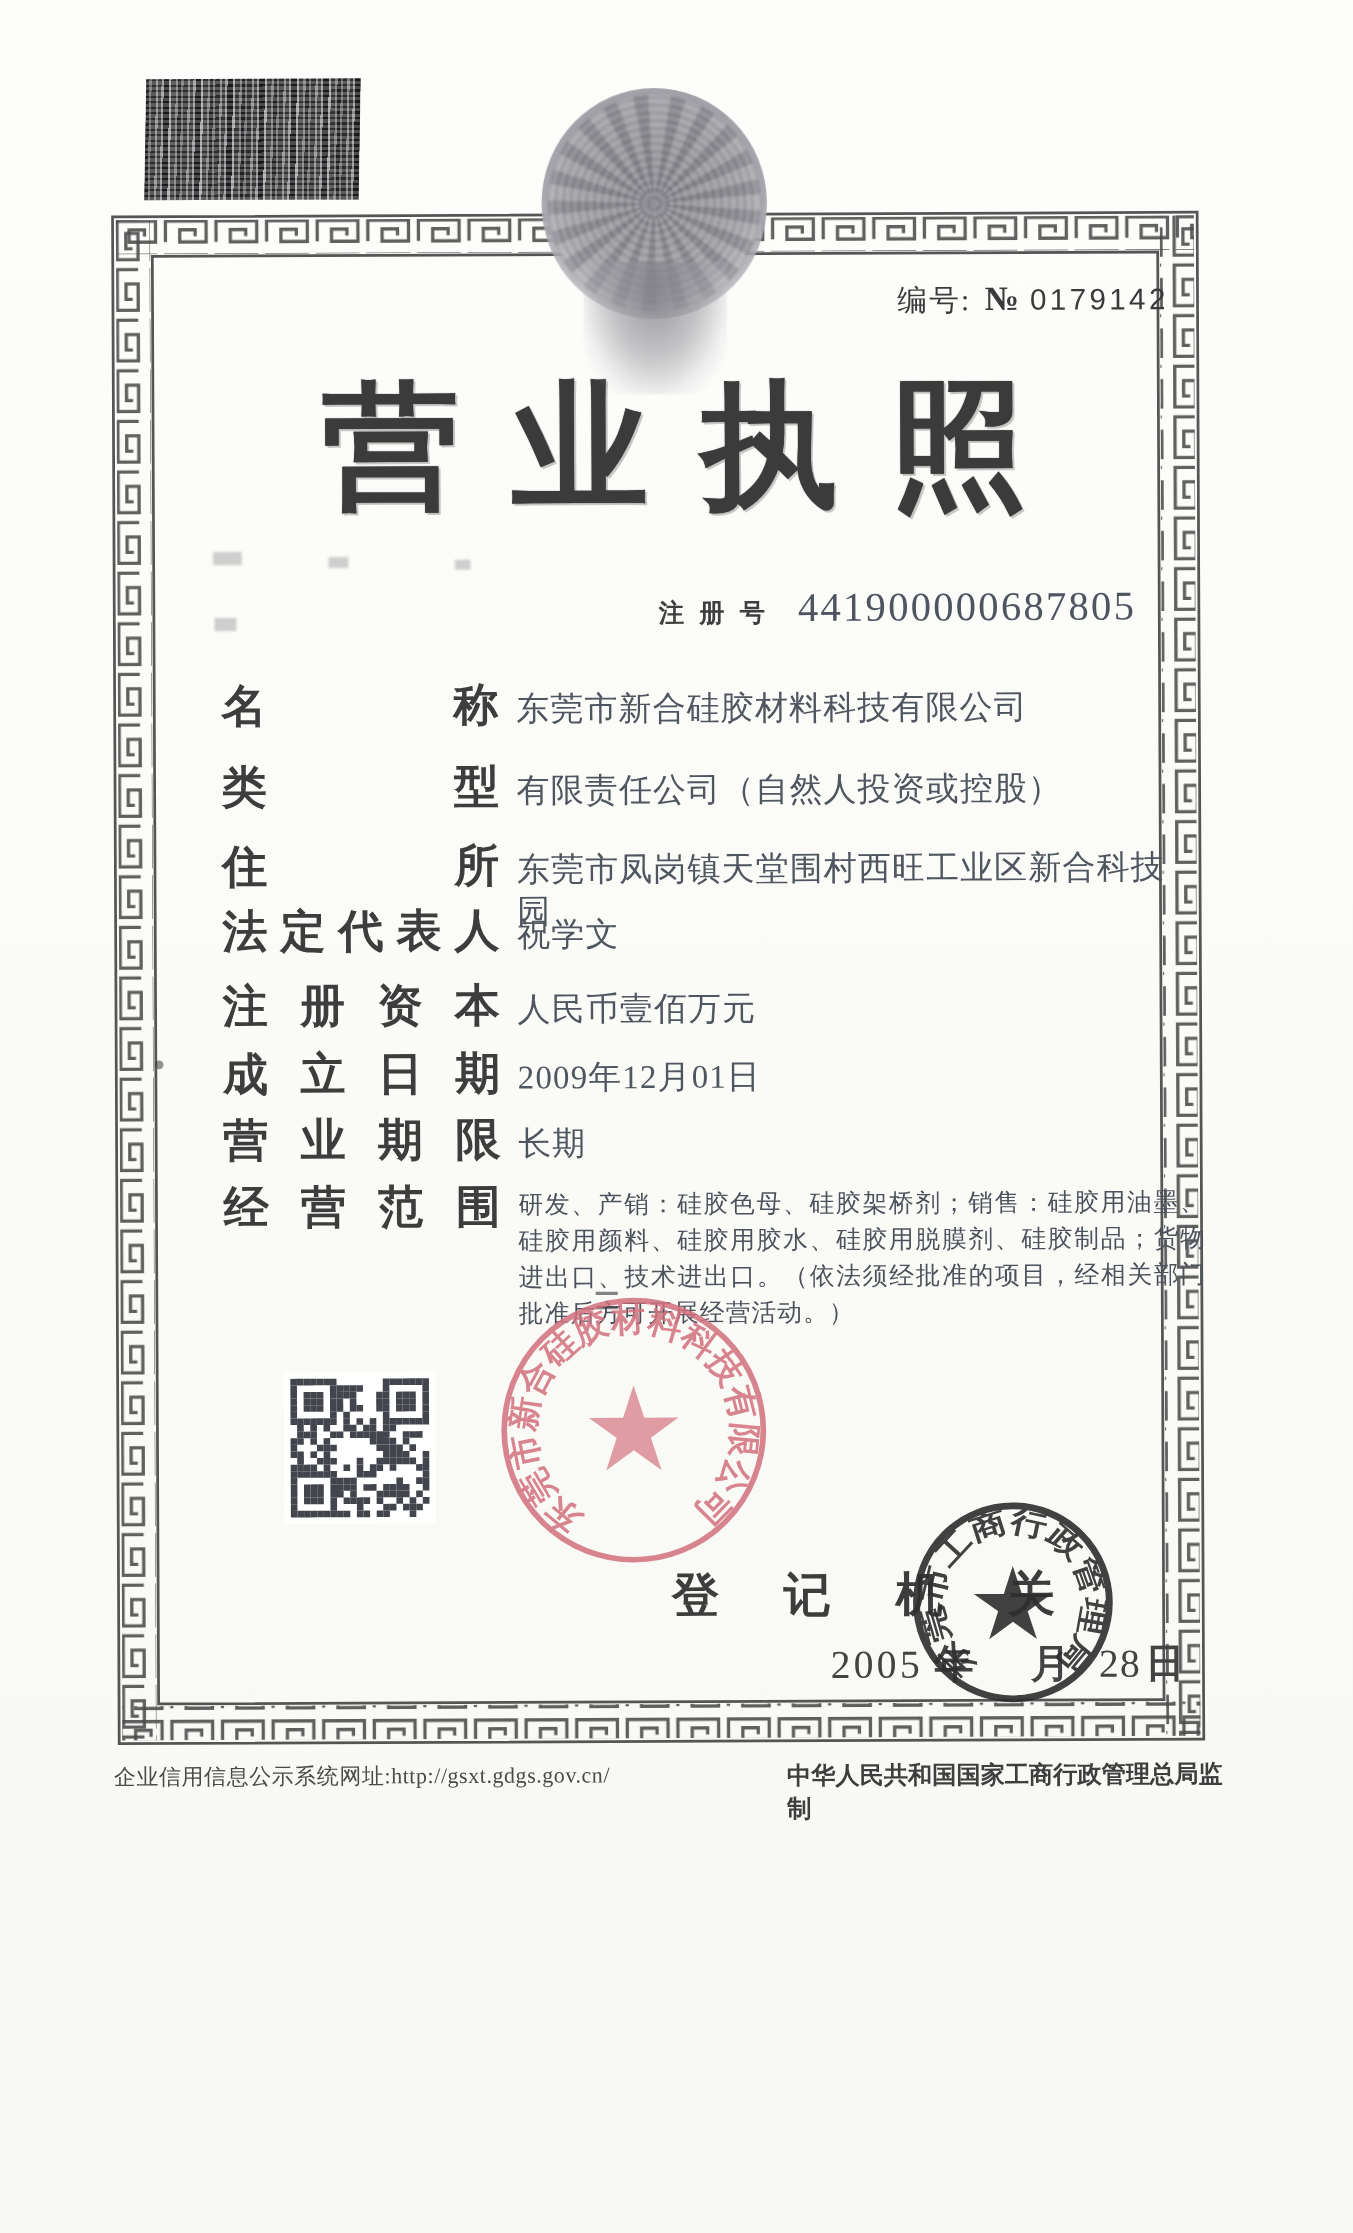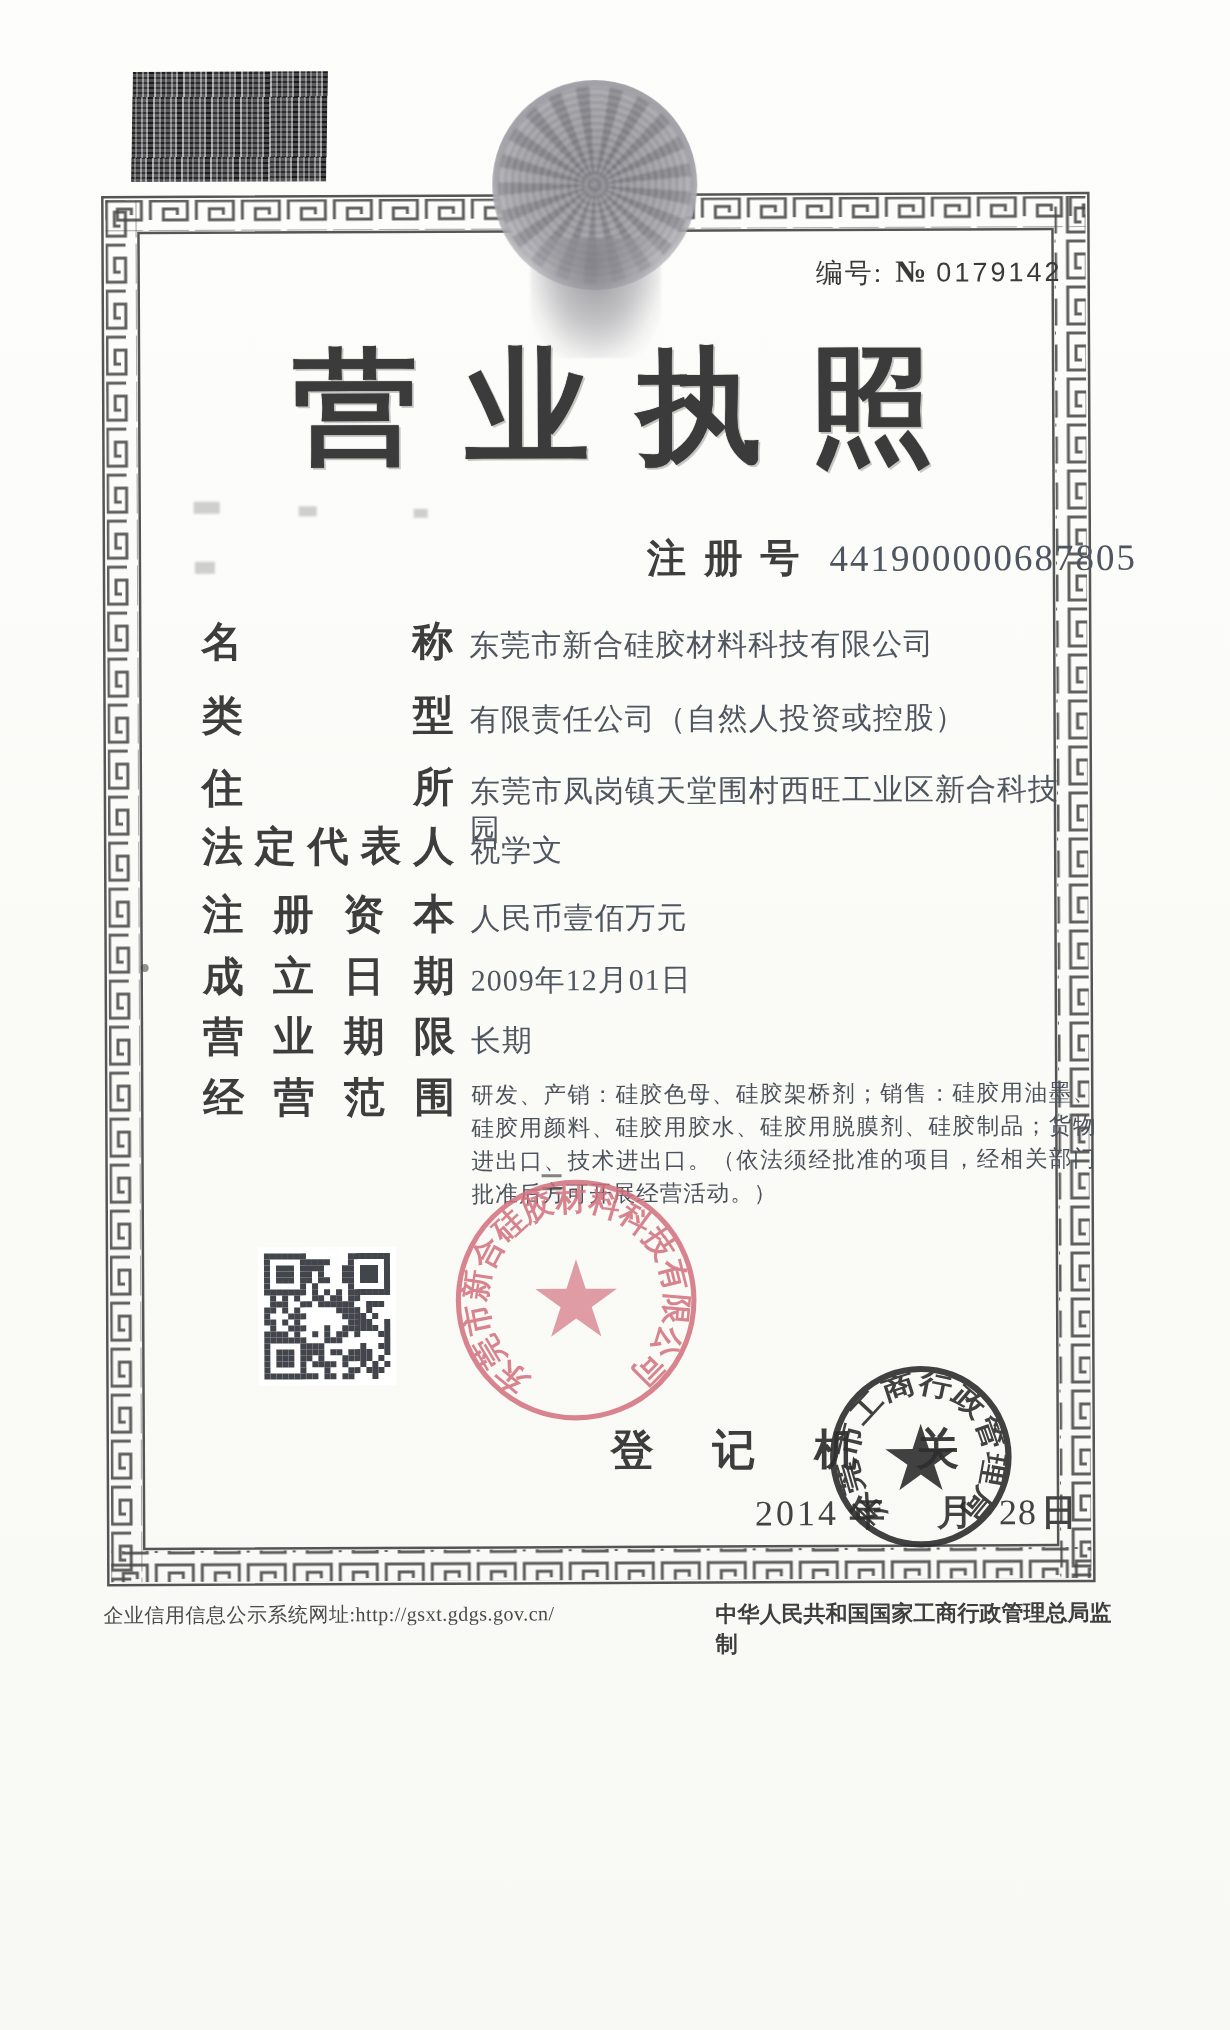--- a/index.html
+++ b/index.html
@@ -35,21 +35,21 @@
   .serial{position:absolute;left:818px;top:255px;z-index:3;font-size:27px;color:#3a3a3a;letter-spacing:2px;white-space:nowrap;}
   .serial .nm{font-weight:bold;font-size:31px;padding:0 8px 0 12px;}
   .serial .digits{font-family:Liberation Sans, sans-serif;font-size:27px;letter-spacing:3px;}
 
   .title{position:absolute;left:0;top:332px;width:1230px;text-align:center;z-index:3;
     font-family:"Liberation Sans",sans-serif;font-weight:800;font-size:124px;line-height:1.2;
     color:#3b3b3b;letter-spacing:48px;text-indent:48px;
     text-shadow:0 0 1px #3b3b3b,2px 2px 0 rgba(70,70,70,.28);}
 
   .regline{position:absolute;left:600px;top:532px;z-index:3;white-space:nowrap;}
-  .regline .rlab{font-size:39px;color:#3e3e3e;font-weight:bold;letter-spacing:4px;margin-left:48px;}
+  .regline .rlab{font-size:23px;color:#3e3e3e;font-weight:bold;letter-spacing:4px;}
   .regline .rval{font-size:37px;color:#4e5560;letter-spacing:2px;padding-left:22px;}
 
   .row{position:absolute;left:0;top:0;width:1000px;z-index:3;}
   .row .lab{position:absolute;left:202px;width:252px;font-size:41px;font-weight:bold;color:#3d3d3d;
     text-align:justify;text-align-last:justify;line-height:1.1;}
   .row .val{position:absolute;left:470px;top:8px;width:600px;font-size:30px;color:#50565f;letter-spacing:1px;line-height:1.25;}
   .row .val.scope{font-size:22.5px;line-height:33px;width:625px;text-align:justify;color:#4c525b;top:4px;}
 
   .qr{position:absolute;left:256px;top:1246px;width:138px;height:138px;z-index:3;background:#fff;}
   .qr svg{display:block;}
@@ -410,21 +410,21 @@
       <circle cx="125" cy="125" r="115" fill="none" stroke-width="5" stroke="#d3707d"></circle>
       <text font-size="30" font-family="Liberation Serif, serif" font-weight="bold" fill="#d3707d">
         <textPath href="#sealArc" textLength="452" lengthAdjust="spacingAndGlyphs">东莞市新合硅胶材料科技有限公司</textPath>
       </text>
       <path d="M125,85 L134.4,113.9 L164.8,113.9 L140.2,131.8 L149.6,160.7 L125,142.8 L100.4,160.7 L109.8,131.8 L85.2,113.9 L115.6,113.9 Z" opacity="0.8" fill="#d3707d"></path>
     </svg>
 
     <div class="registry-label">登 记 机 关</div>
 
     <div class="dateline">
-      <span class="d-year">2014</span><span class="d-yu">年</span><span class="d-mu">月</span><span class="d-day">28</span><span class="d-du">日</span>
+      <span class="d-year">2005</span><span class="d-yu">年</span><span class="d-mu">月</span><span class="d-day">28</span><span class="d-du">日</span>
     </div>
 
     <svg class="seal-registry" viewBox="0 0 190 190">
       <defs>
           <path id="regArc" d="M64,149 A62,62 0 1 1 126,149"></path>
         </defs>
       <circle cx="95" cy="95" r="85" fill="none" stroke-width="6" stroke="#2e2e2e"></circle>
       <text font-size="26" font-family="Liberation Serif, serif" font-weight="bold" fill="#2e2e2e">
         <textPath href="#regArc" textLength="318" lengthAdjust="spacingAndGlyphs">东莞市工商行政管理局</textPath>
       </text>

